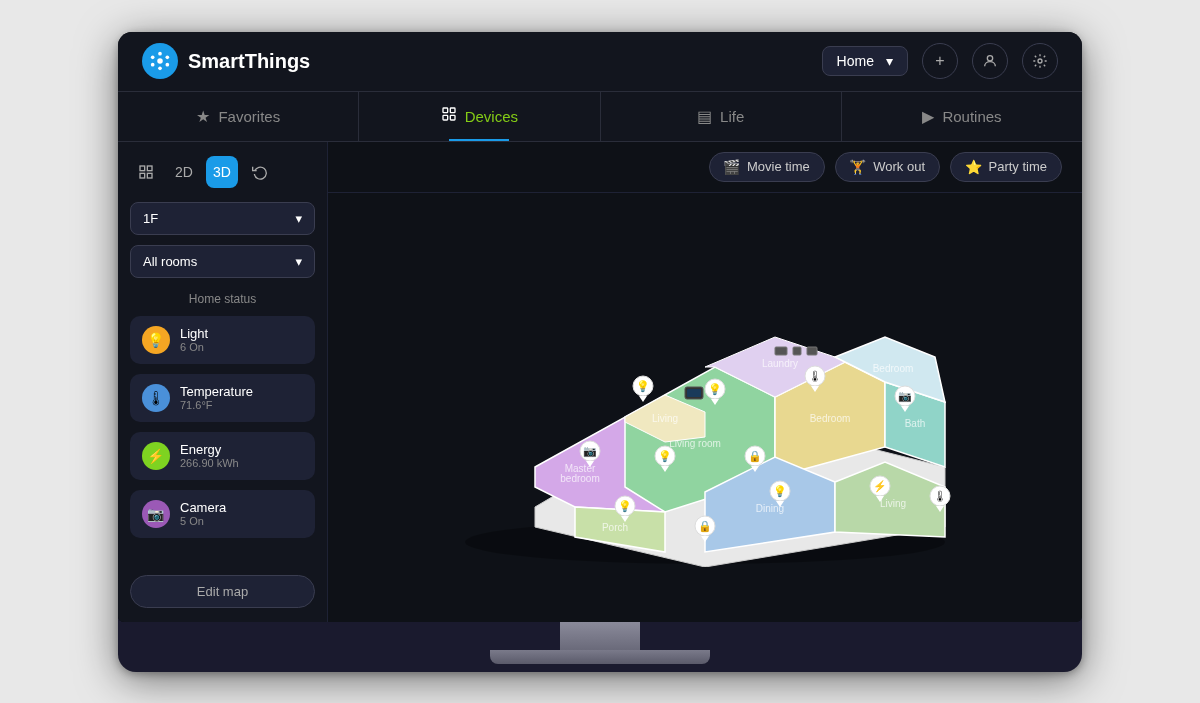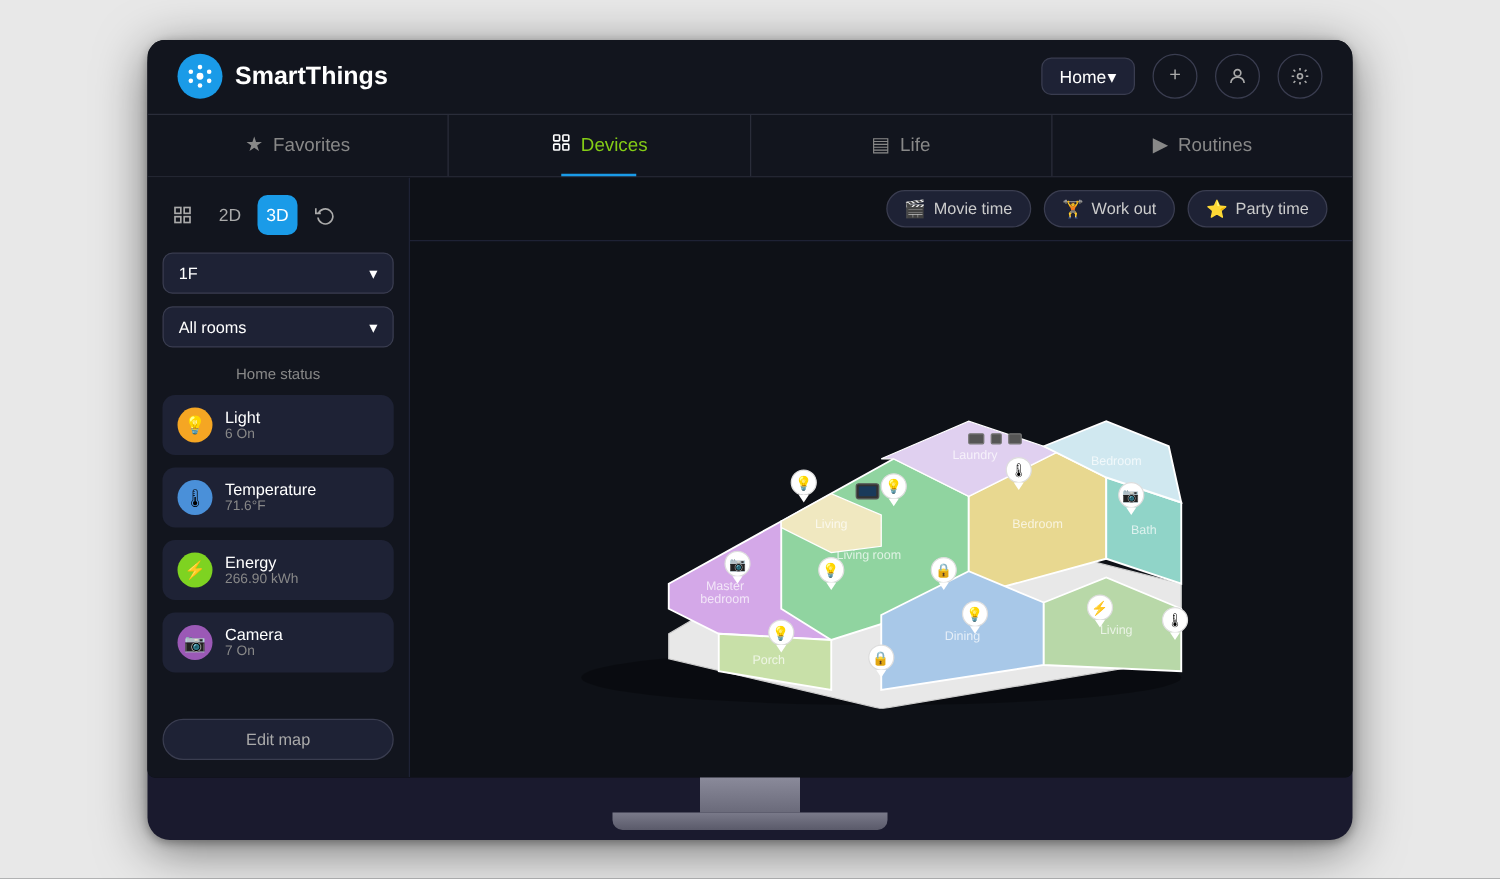--- a/index.html
+++ b/index.html
@@ -94,21 +94,21 @@
 
     .home-selector {
       background: #1e2235;
       border: 1px solid #3a3d50;
       border-radius: 8px;
       color: white;
       padding: 6px 14px;
       font-size: 14px;
       display: flex;
       align-items: center;
-      gap: 1px;
+      gap: 12px;
       cursor: pointer;
     }
 
     .header-icon-btn {
       width: 36px;
       height: 36px;
       border-radius: 50%;
       border: 1px solid #3a3d50;
       background: transparent;
       color: #aaa;
@@ -495,21 +495,21 @@
           <div class="status-info">
             <div class="status-name">Energy</div>
             <div class="status-value">266.90 kWh</div>
           </div>
         </div>
 
         <div class="status-item">
           <div class="status-icon icon-camera">📷</div>
           <div class="status-info">
             <div class="status-name">Camera</div>
-            <div class="status-value">7 On</div>
+            <div class="status-value">5 On</div>
           </div>
         </div>
 
         <div style="flex:1"></div>
 
         <div class="edit-map-btn">Edit map</div>
       </div>
 
       <div class="right-content">
 

